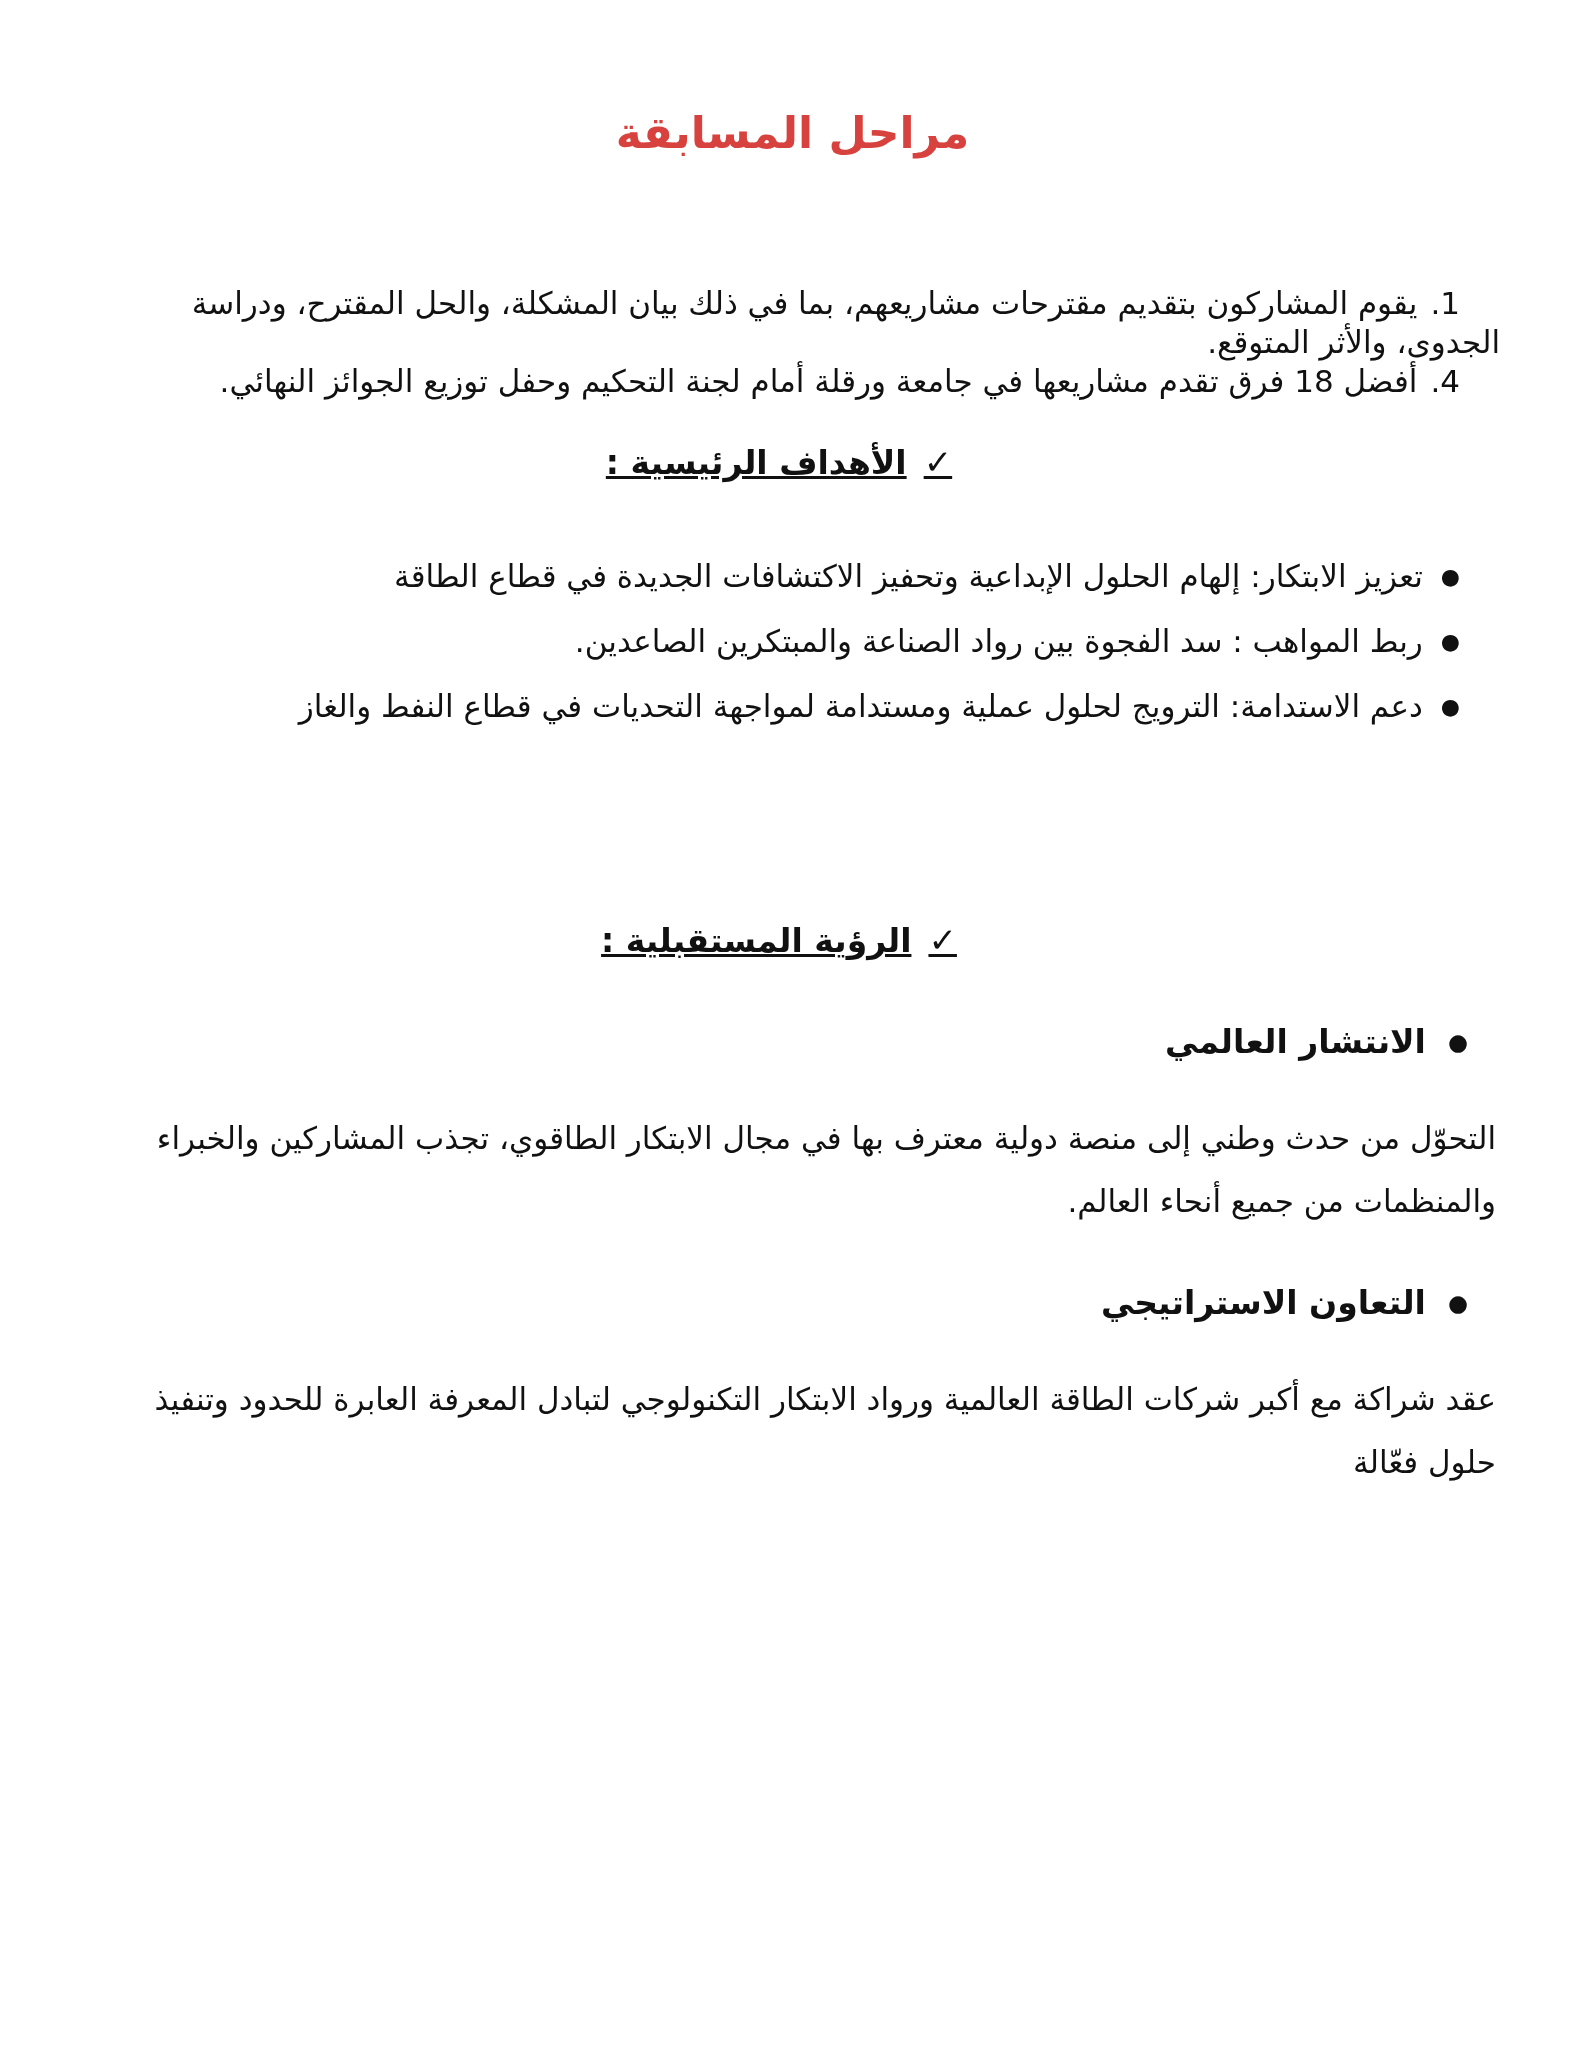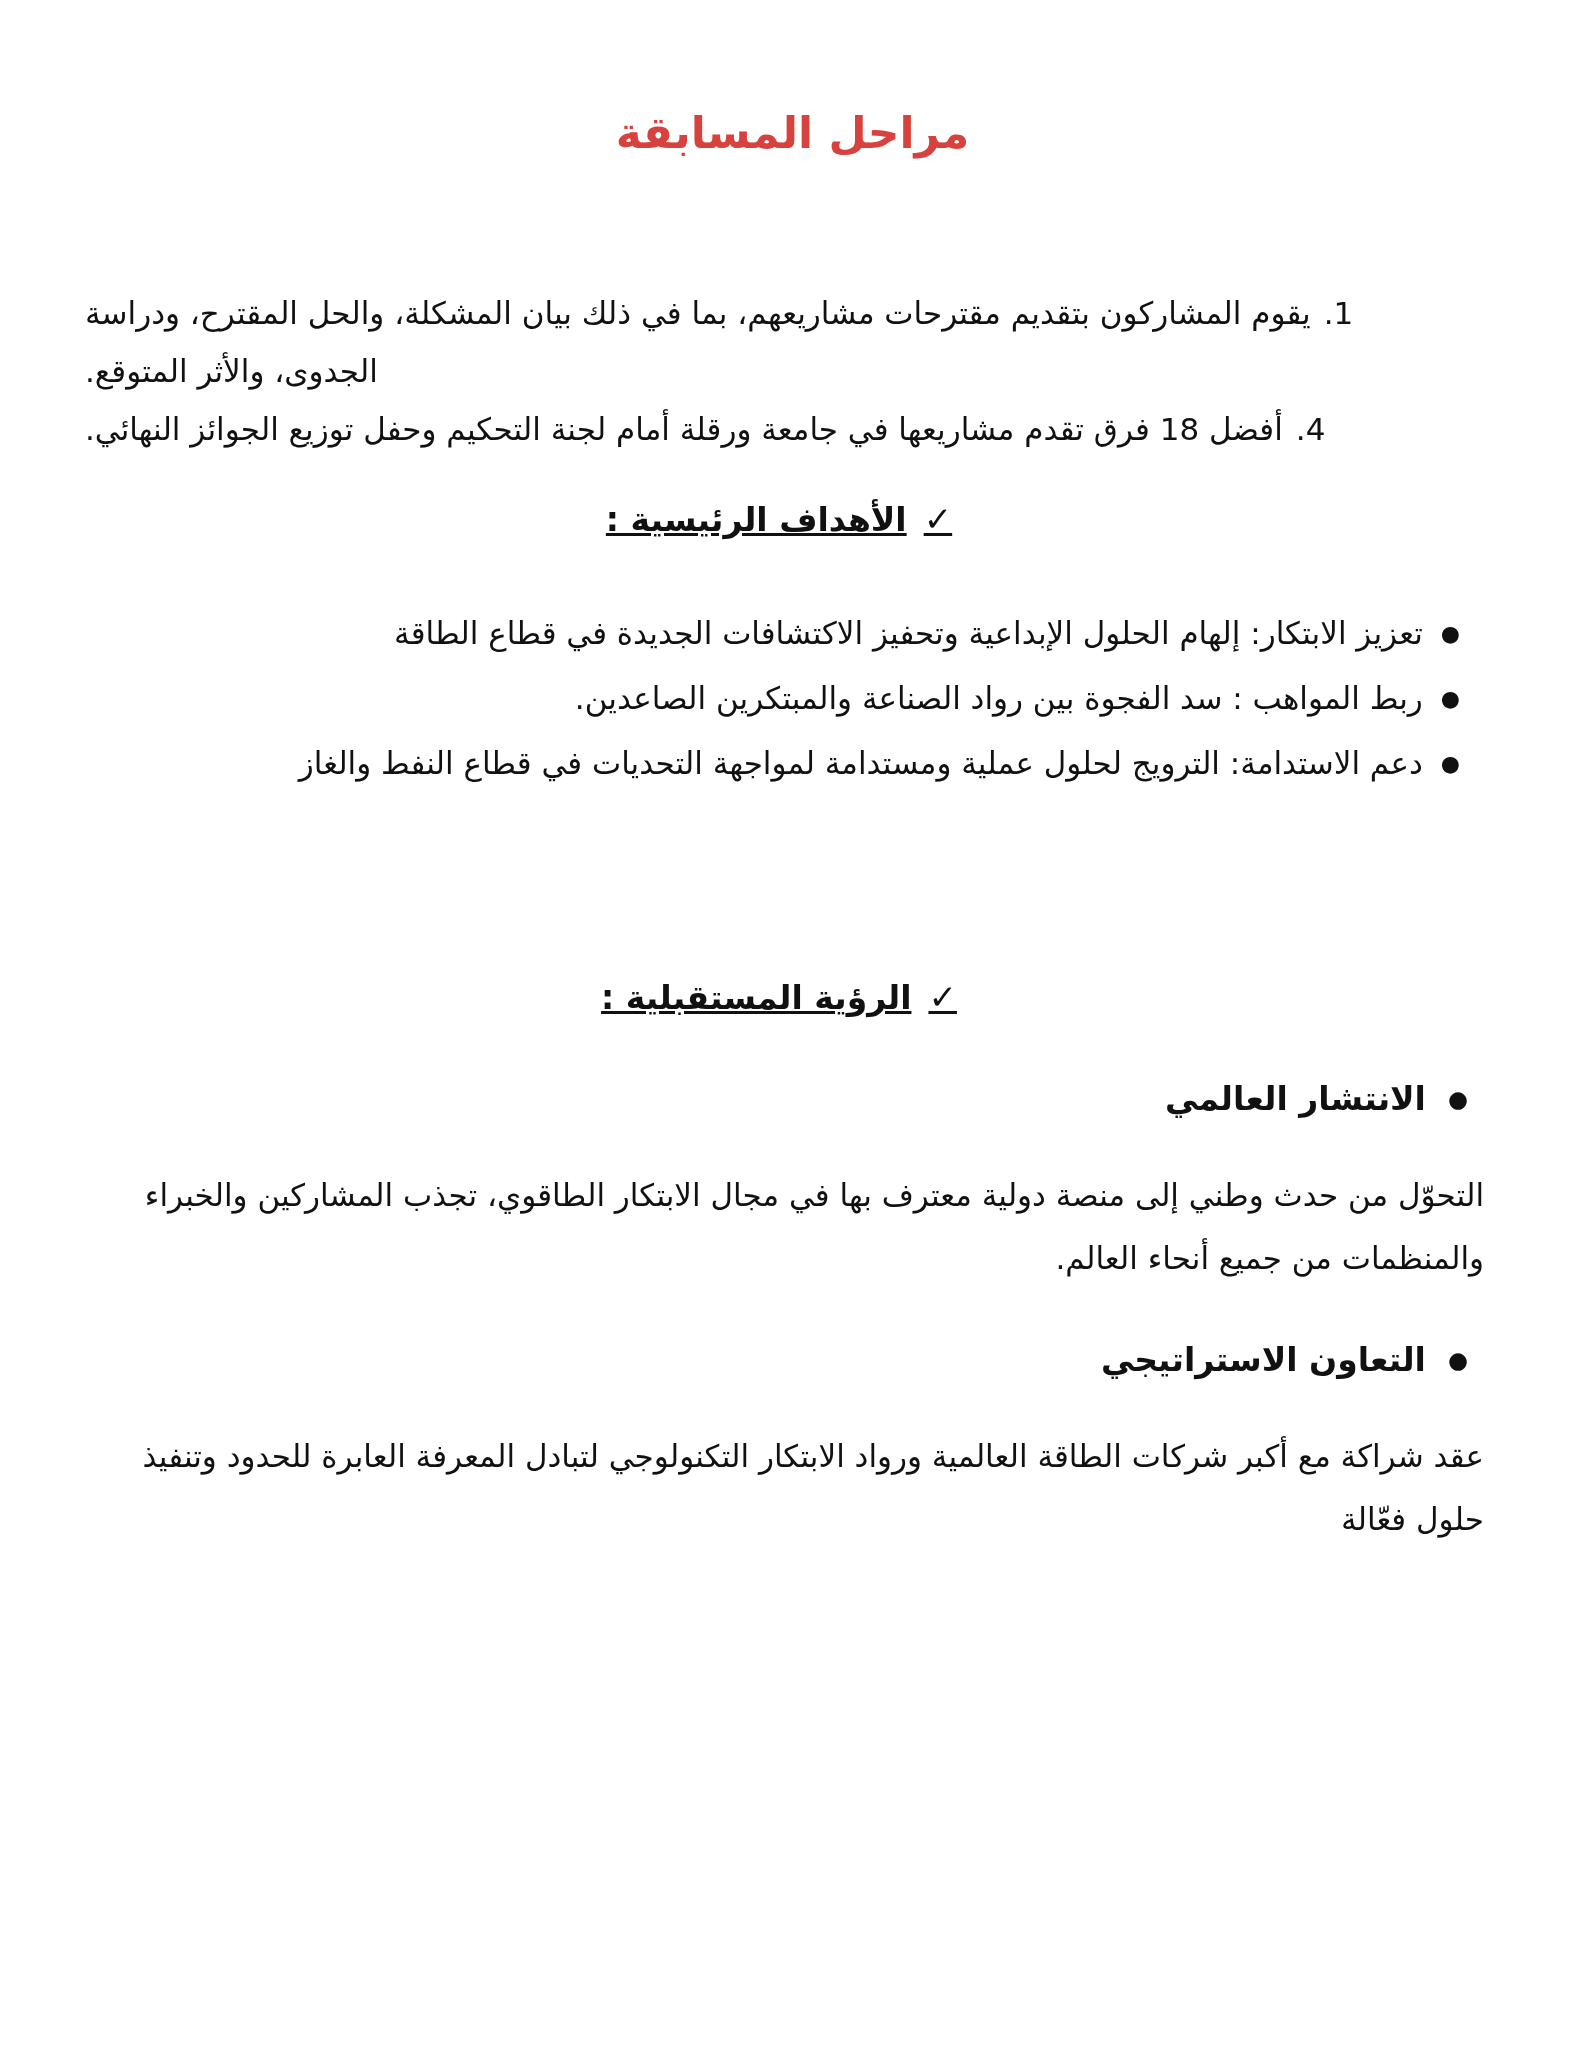--- a/index.html
+++ b/index.html
@@ -20,22 +20,22 @@
     padding-top: 100px;
     text-align: center;
     font-size: 44px;
     font-weight: bold;
     color: #d8423e;
     line-height: 1.5;
   }
   .stages {
     margin-top: 118px;
     font-size: 31px;
-    line-height: 58px;
-    text-align: left;
+    line-height: 39px;
+    text-align: right;
   }
   .stage-item {
     text-indent: 40px; 
   }
   .stage-item .num {
     display: inline-block;
     text-indent: 0;
     margin-left: 13px;
   }
   .check-heading {
@@ -70,21 +70,21 @@
   .sub-heading {
     margin-top: 38px;
     font-size: 33px;
     font-weight: bold;
     line-height: 63px;
     text-align: right;
     text-indent: 32px;
   }
   .sub-heading .bullet { font-size: 23px; margin-left: 22px; }
   .para {
-    margin: 33px 16px 0 0;
+    margin: 33px 4px 0 0;
     font-size: 31px;
     line-height: 63px;
     text-align: right;
   }
 </style>
 </head>
 <body>
 
 <div class="page">
 

